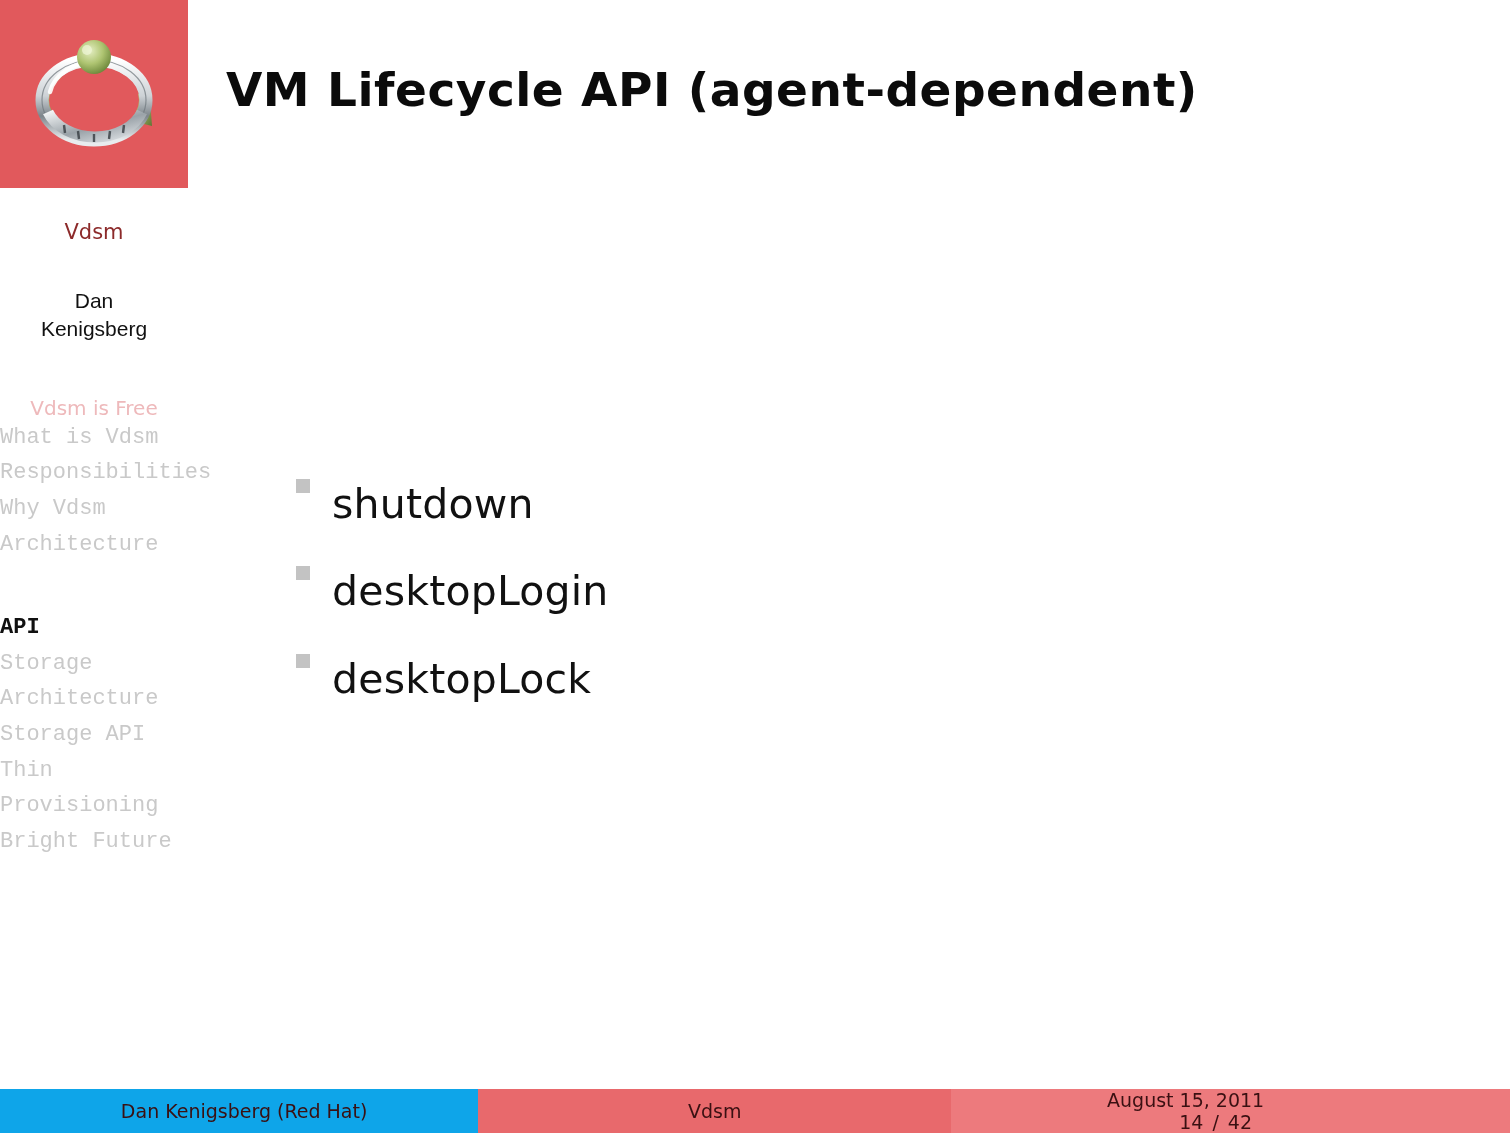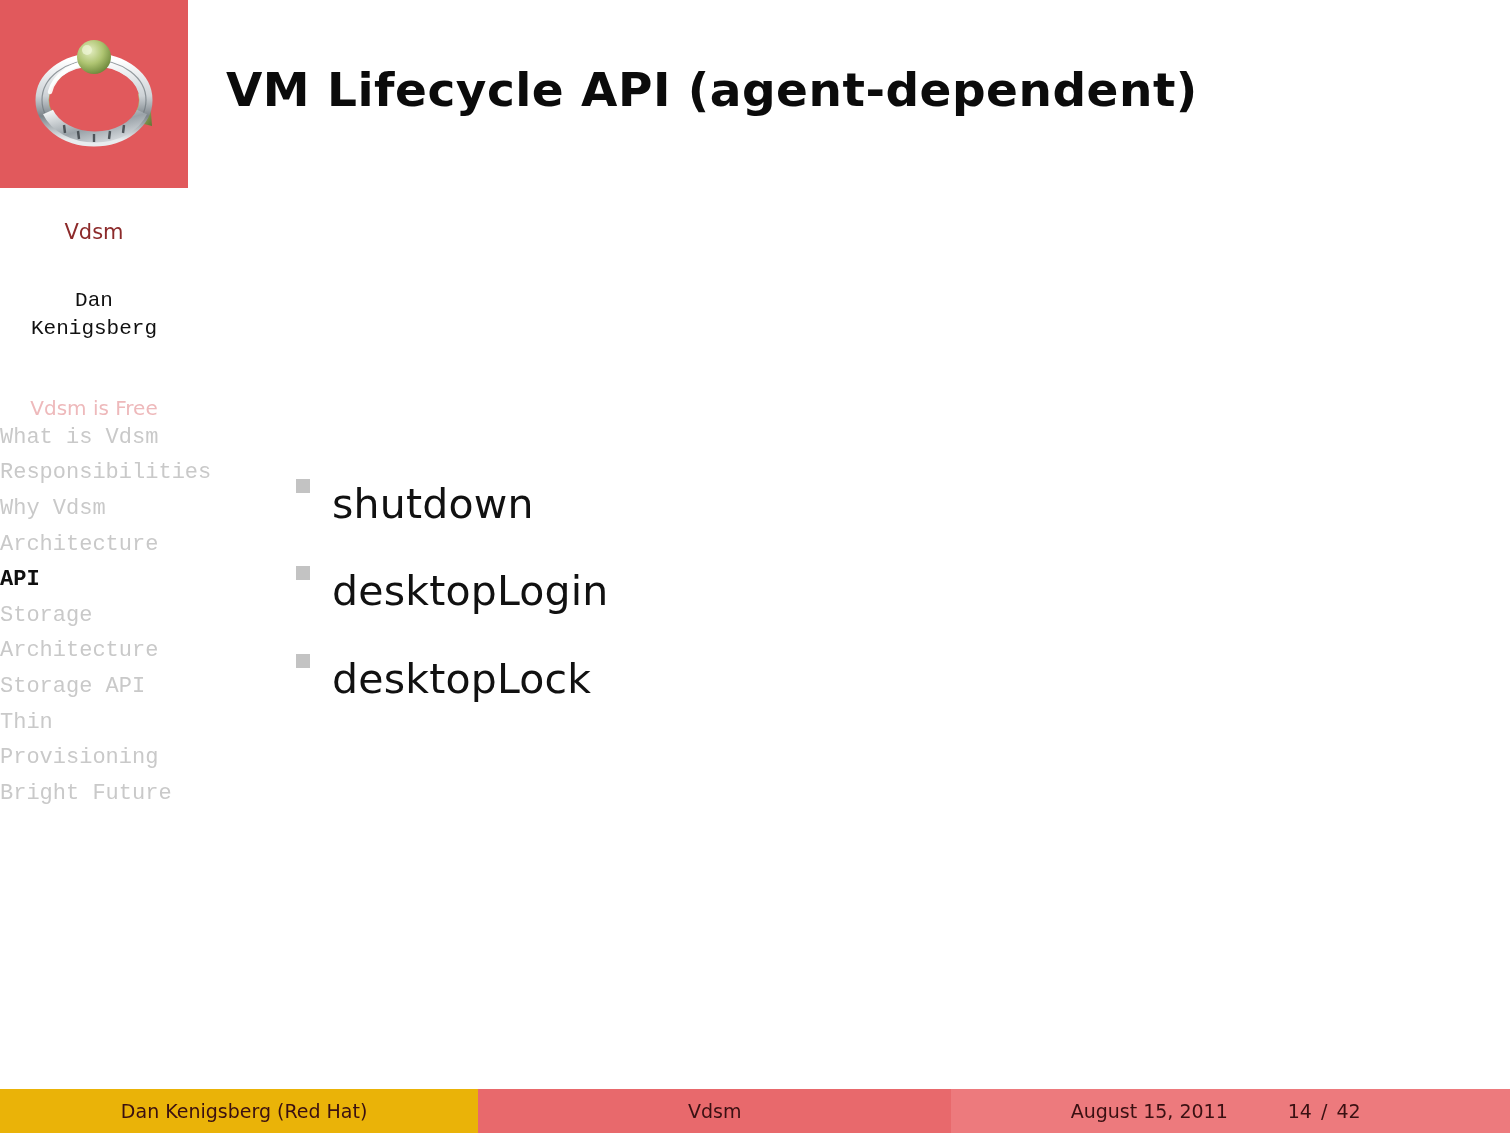--- a/index.html
+++ b/index.html
@@ -62,21 +62,21 @@
     color: #8c2a2a;
     margin-top: 32px;
     font-family: "DejaVu Sans", sans-serif;
   }
   .sb-author {
     text-align: center;
     font-size: 21px;
     color: #111111;
     margin-top: 43px;
     line-height: 1.35;
-    font-family: Liberation Mono, monospace;
+    font-family: Liberation Sans, sans-serif;
   }
   .sb-author div { white-space: nowrap; }
 
   #toc {
     margin-top: 52px;
     padding-left: 0;
   }
   .toc-section {
     text-align: center;
     font-size: 20px;
@@ -90,20 +90,21 @@
     text-align: left;
     font-size: 22px;
     color: #c9c9c9;
     line-height: 1.62;
     font-family: Liberation Mono, monospace;
     white-space: pre-line;
   }
   .toc-item.current {
     color: #101010;
     font-weight: bold;
+    margin-top: 48px;
   }
 
   
   #content {
     position: absolute;
     left: 296px;
     top: 462px;
     width: 1100px;
   }
   .bullet-row {
@@ -141,34 +142,35 @@
     height: 44px;
     display: flex;
     align-items: center;
     font-family: "DejaVu Sans", sans-serif;
     font-size: 19px;
     color: #3a1012;
     box-sizing: border-box;
   }
   #foot-left {
     width: 505px;
-    background: #eab308;
+    background: #0ea5e9;
     justify-content: center;
     padding-left: 10px;
   }
   #foot-center {
     width: 500px;
     background: #e8696c;
     justify-content: center;
   }
   #foot-right {
     width: 589px;
     background: #ed7a7d;
-    justify-content: center;
+    justify-content: space-between;
     padding-right: 30px;
+    flex-direction: column;
   }
   #foot-date { margin-right: 60px; }
   #foot-page-sep { margin: 0 9px; }
   .foot-page-wrap { display: inline-flex; }
 </style>
 </head>
 <body>
 
 <div id="logo-block">
   <div id="logo-mark">

